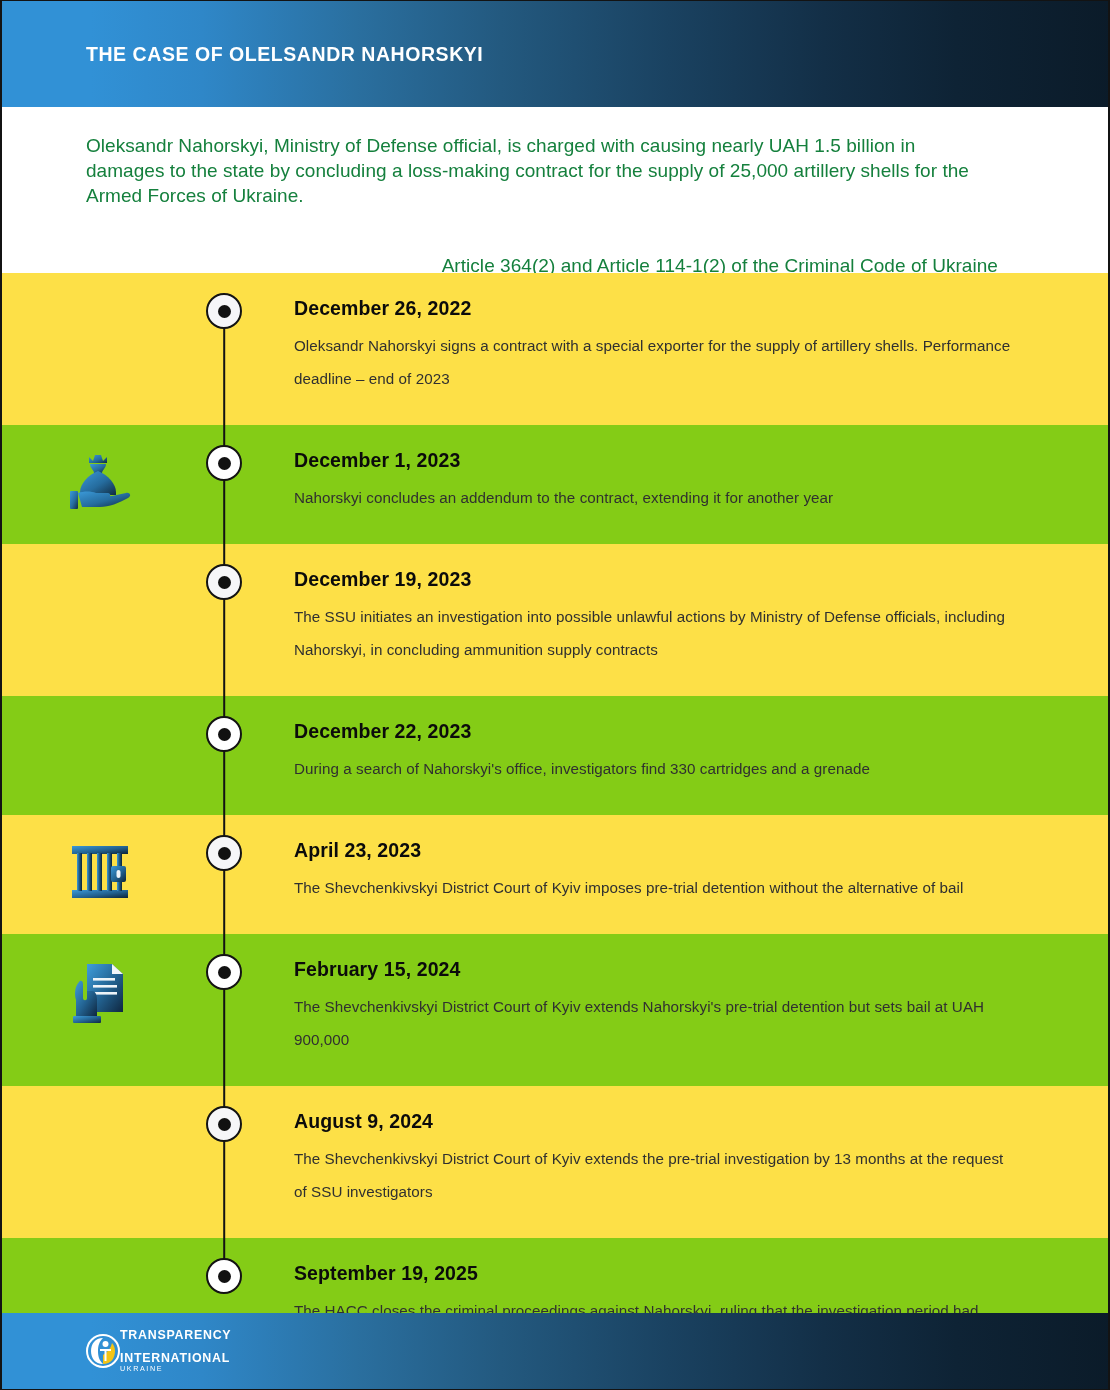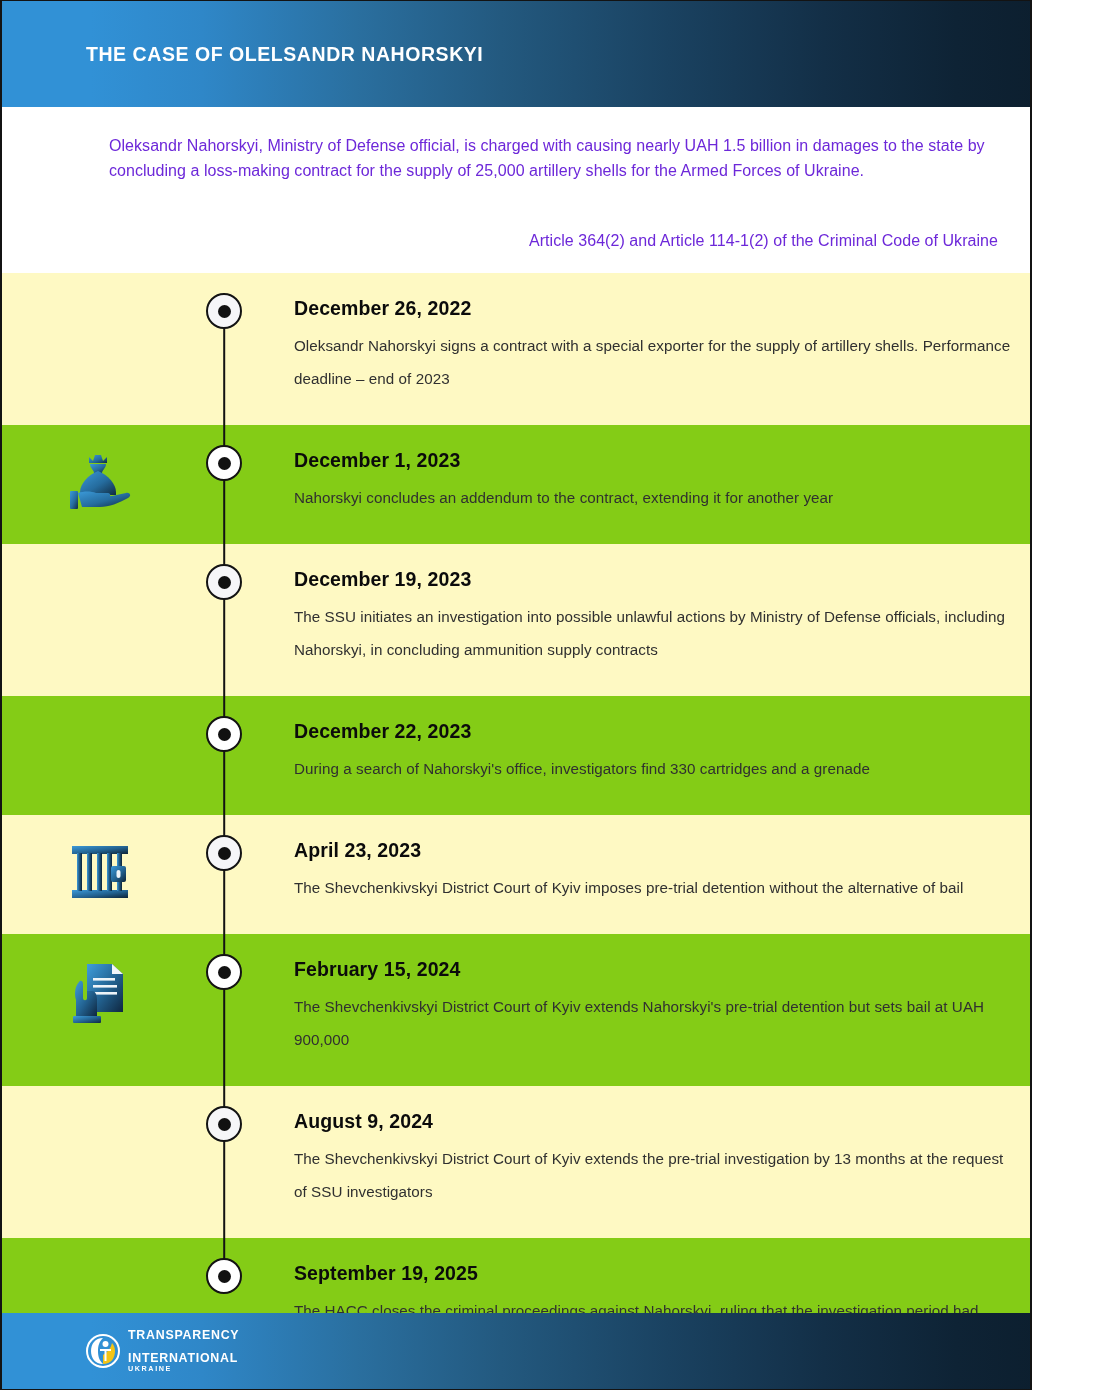--- a/index.html
+++ b/index.html
@@ -4,21 +4,21 @@
 <style>
   * { margin:0; padding:0; box-sizing:border-box; }
   html, body {
     width:1110px; height:1390px;
     background:#ffffff;
     font-family:"Liberation Sans", sans-serif;
     -webkit-font-smoothing:antialiased;
   }
   .page {
     position:relative;
-    width:1032px; height:1390px;
+    width:1110px; height:1390px;
     background:#ffffff;
     border-left:2px solid #131313;
     border-right:2px solid #131313;
     border-top:1px solid #131313;
     border-bottom:1px solid #131313;
     overflow:hidden;
   }
 
   
   .header {
@@ -34,42 +34,41 @@
     font-weight:bold;
     letter-spacing:0.55px;
     white-space:nowrap;
   }
 
   
   .intro {
     position:absolute; left:84px; top:132px; width:912px;
   }
   .intro p {
-    color:#6d28d9;
-    font-size:16px;
+    color:#15803d;
+    font-size:19px;
     line-height:25px;
     letter-spacing:0.05px;
-    margin-left:23px;
   }
   .intro .article {
     margin-top:45px;
     text-align:right;
   }
 
   
   .timeline {
     position:absolute; left:0; top:272px; width:1106px;
   }
   .trow {
     position:relative;
     width:100%;
     display:flex;
     background:#84cc16;
   }
-  .trow.alt { background:#fef9c3; }
+  .trow.alt { background:#fde047; }
 
   .icon-cell {
     position:relative;
     width:196px;
     flex:0 0 196px;
     display:flex;
     align-items:flex-start;
     justify-content:center;
     padding-top:14px;
   }
@@ -133,35 +132,35 @@
   .footer {
     position:absolute; left:0; bottom:0;
     width:1110px; height:76px;
     background:linear-gradient(90deg,#3191d6 0%,#3191d6 8%,#2f87c8 18%,#2a6f9f 32%,#23597f 45%,#1a4261 60%,#132f47 74%,#0e2335 86%,#0b1b29 100%);
     display:flex; align-items:center;
   }
   .logo {
     margin-left:84px;
     display:flex;
     align-items:center;
-    gap:8px;
+    gap:0;
   }
   .logo-text { line-height:1; }
   .logo-l1, .logo-l2 {
     color:#ffffff;
     font-size:12.4px;
     font-weight:bold;
     letter-spacing:0.75px;
     display:block;
   }
   .logo-l2 { margin-top:10px; }
   .logo-l3 {
     color:#ffffff;
     font-size:7.2px;
-    font-weight:bold;
+    font-weight:normal;
     letter-spacing:1.6px;
     display:block;
     margin-top:1px;
   }
 </style>
 </head>
 <body>
 
 <div class="page">
 

